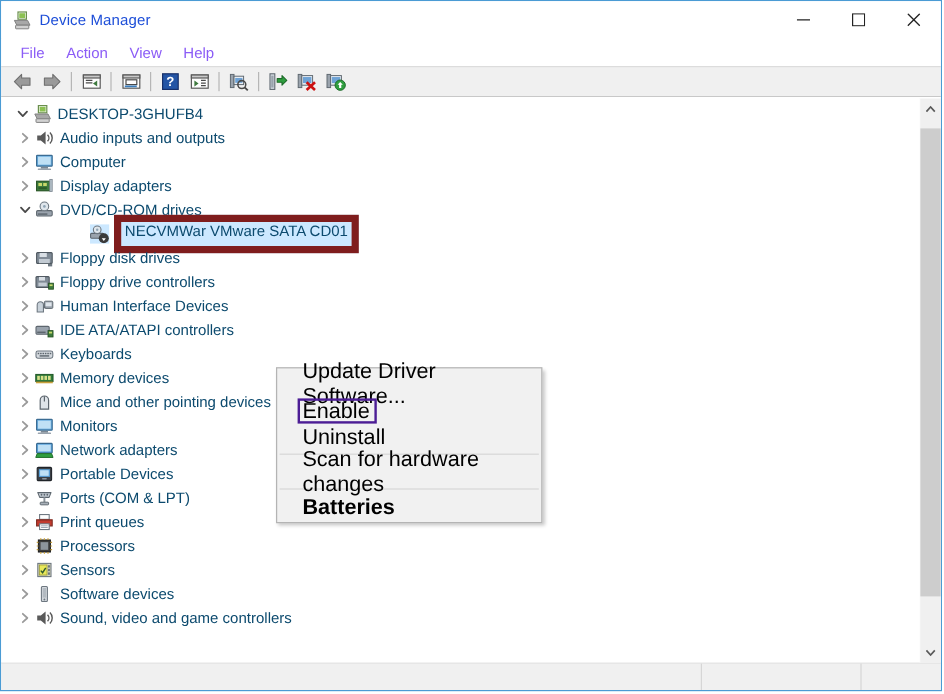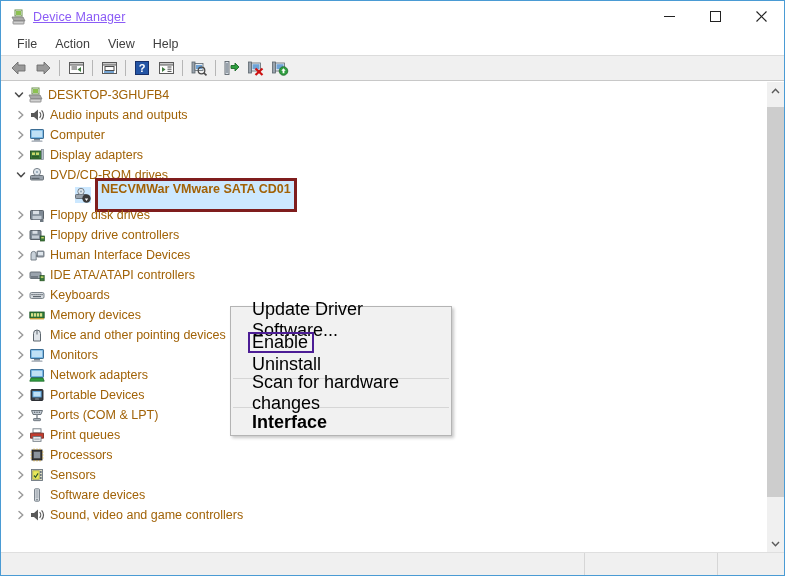--- a/index.html
+++ b/index.html
@@ -33,23 +33,22 @@
     position: relative;
   }
   .title-icon {
     width: 16px; height: 16px;
     margin-left: 9px; margin-right: 7px;
     position: relative;
     flex: 0 0 auto;
   }
   .title-text {
     font-size: 12.5px;
-    color: #8b5cf6;
+    color: #1d4ed8;
     letter-spacing: 0.1px;
-    text-decoration: underline;
   }
   .win-buttons {
     position: absolute;
     right: 0; top: 0;
     height: 31px;
     display: flex;
   }
   .win-btn {
     width: 46px; height: 31px;
     display: flex; align-items: center; justify-content: center;
@@ -65,21 +64,21 @@
     height: 23px;
     display: flex;
     align-items: center;
     padding-left: 7px;
     background: #ffffff;
     flex: 0 0 auto;
   }
   .menu-item {
     padding: 2px 9px;
     font-size: 12.5px;
-    color: #404040;
+    color: #8b5cf6;
     cursor: default;
   }
   
   .toolbar {
     height: 26px;
     background: #f0f0f0;
     border-top: 1px solid #dcdcdc;
     border-bottom: 1px solid #c8c8c8;
     display: flex;
     align-items: center;
@@ -126,34 +125,33 @@
     flex: 0 0 auto;
   }
   .row .ico {
     width: 16px; height: 16px;
     margin-right: 5px;
     flex: 0 0 auto;
     position: relative;
   }
   .row .lbl {
     font-size: 12.5px;
-    color: #a16207;
+    color: #0c4a6e;
     padding-right: 4px;
     text-align: center;
   }
   .row.lvl0 { padding-left: 10px; }
   .row.lvl1 { padding-left: 12px; }
   .row.lvl2 { padding-left: 58px; }
   .row.selected .lbl {
     background: #cce8ff;
-    border: 3px solid #7f1d1d;
+    border: 6px solid #7f1d1d;
     margin: -1px -1px -1px -1px;
-    padding: 0px 3px 12px 3px;
+    padding: 0px 3px 4px 3px;
     line-height: 16px;
-    font-weight: bold;
   }
   .row.selected .ico { background: #cce8ff; }
   
   .vscroll {
     width: 17px;
     background: #f0f0f0;
     border-left: 1px solid #ffffff;
     display: flex;
     flex-direction: column;
     flex: 0 0 auto;
@@ -705,21 +703,21 @@
         </div>
         <div class="ctx-item">
           <span>Uninstall</span>
         </div>
         <div class="ctx-sep"></div>
         <div class="ctx-item">
           <span>Scan for hardware changes</span>
         </div>
         <div class="ctx-sep"></div>
         <div class="ctx-item bold">
-          <span>Interface</span>
+          <span>Batteries</span>
         </div>
       </div>
 
   </div>
 
   <div class="statusbar">
     <div class="sb-pane a"></div>
     <div class="sb-pane b"></div>
     <div class="sb-pane c"></div>
   </div>

